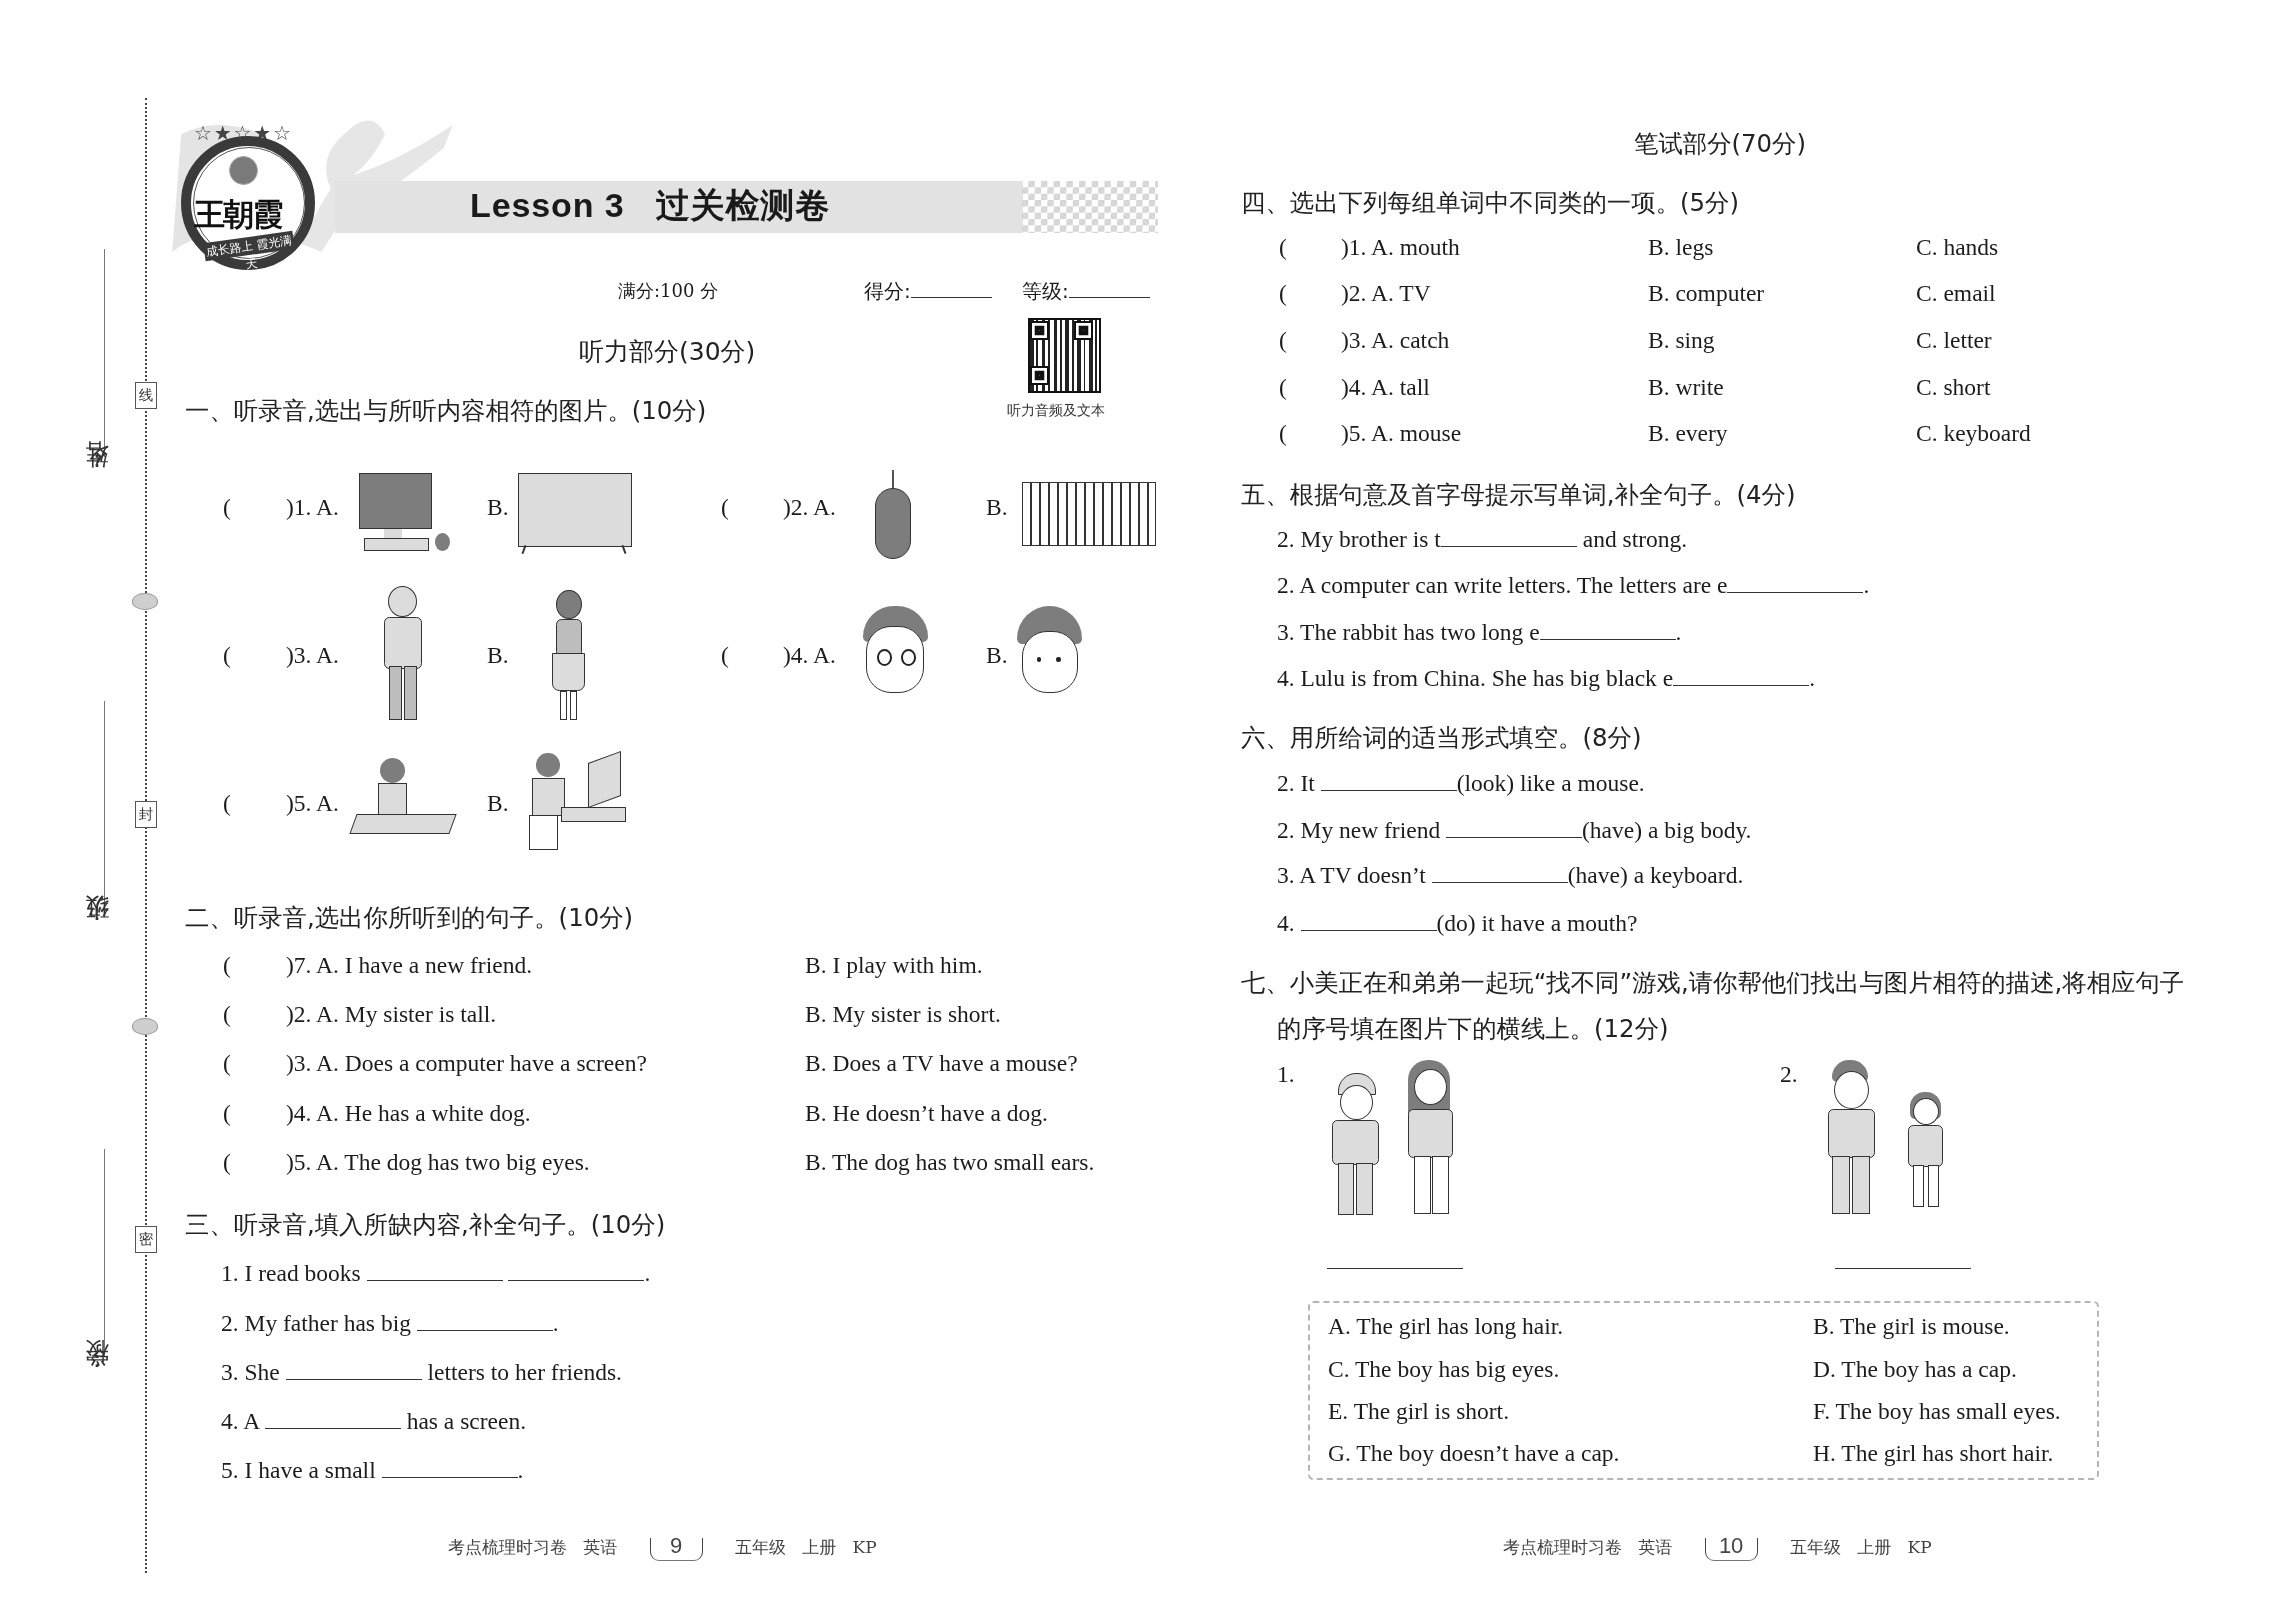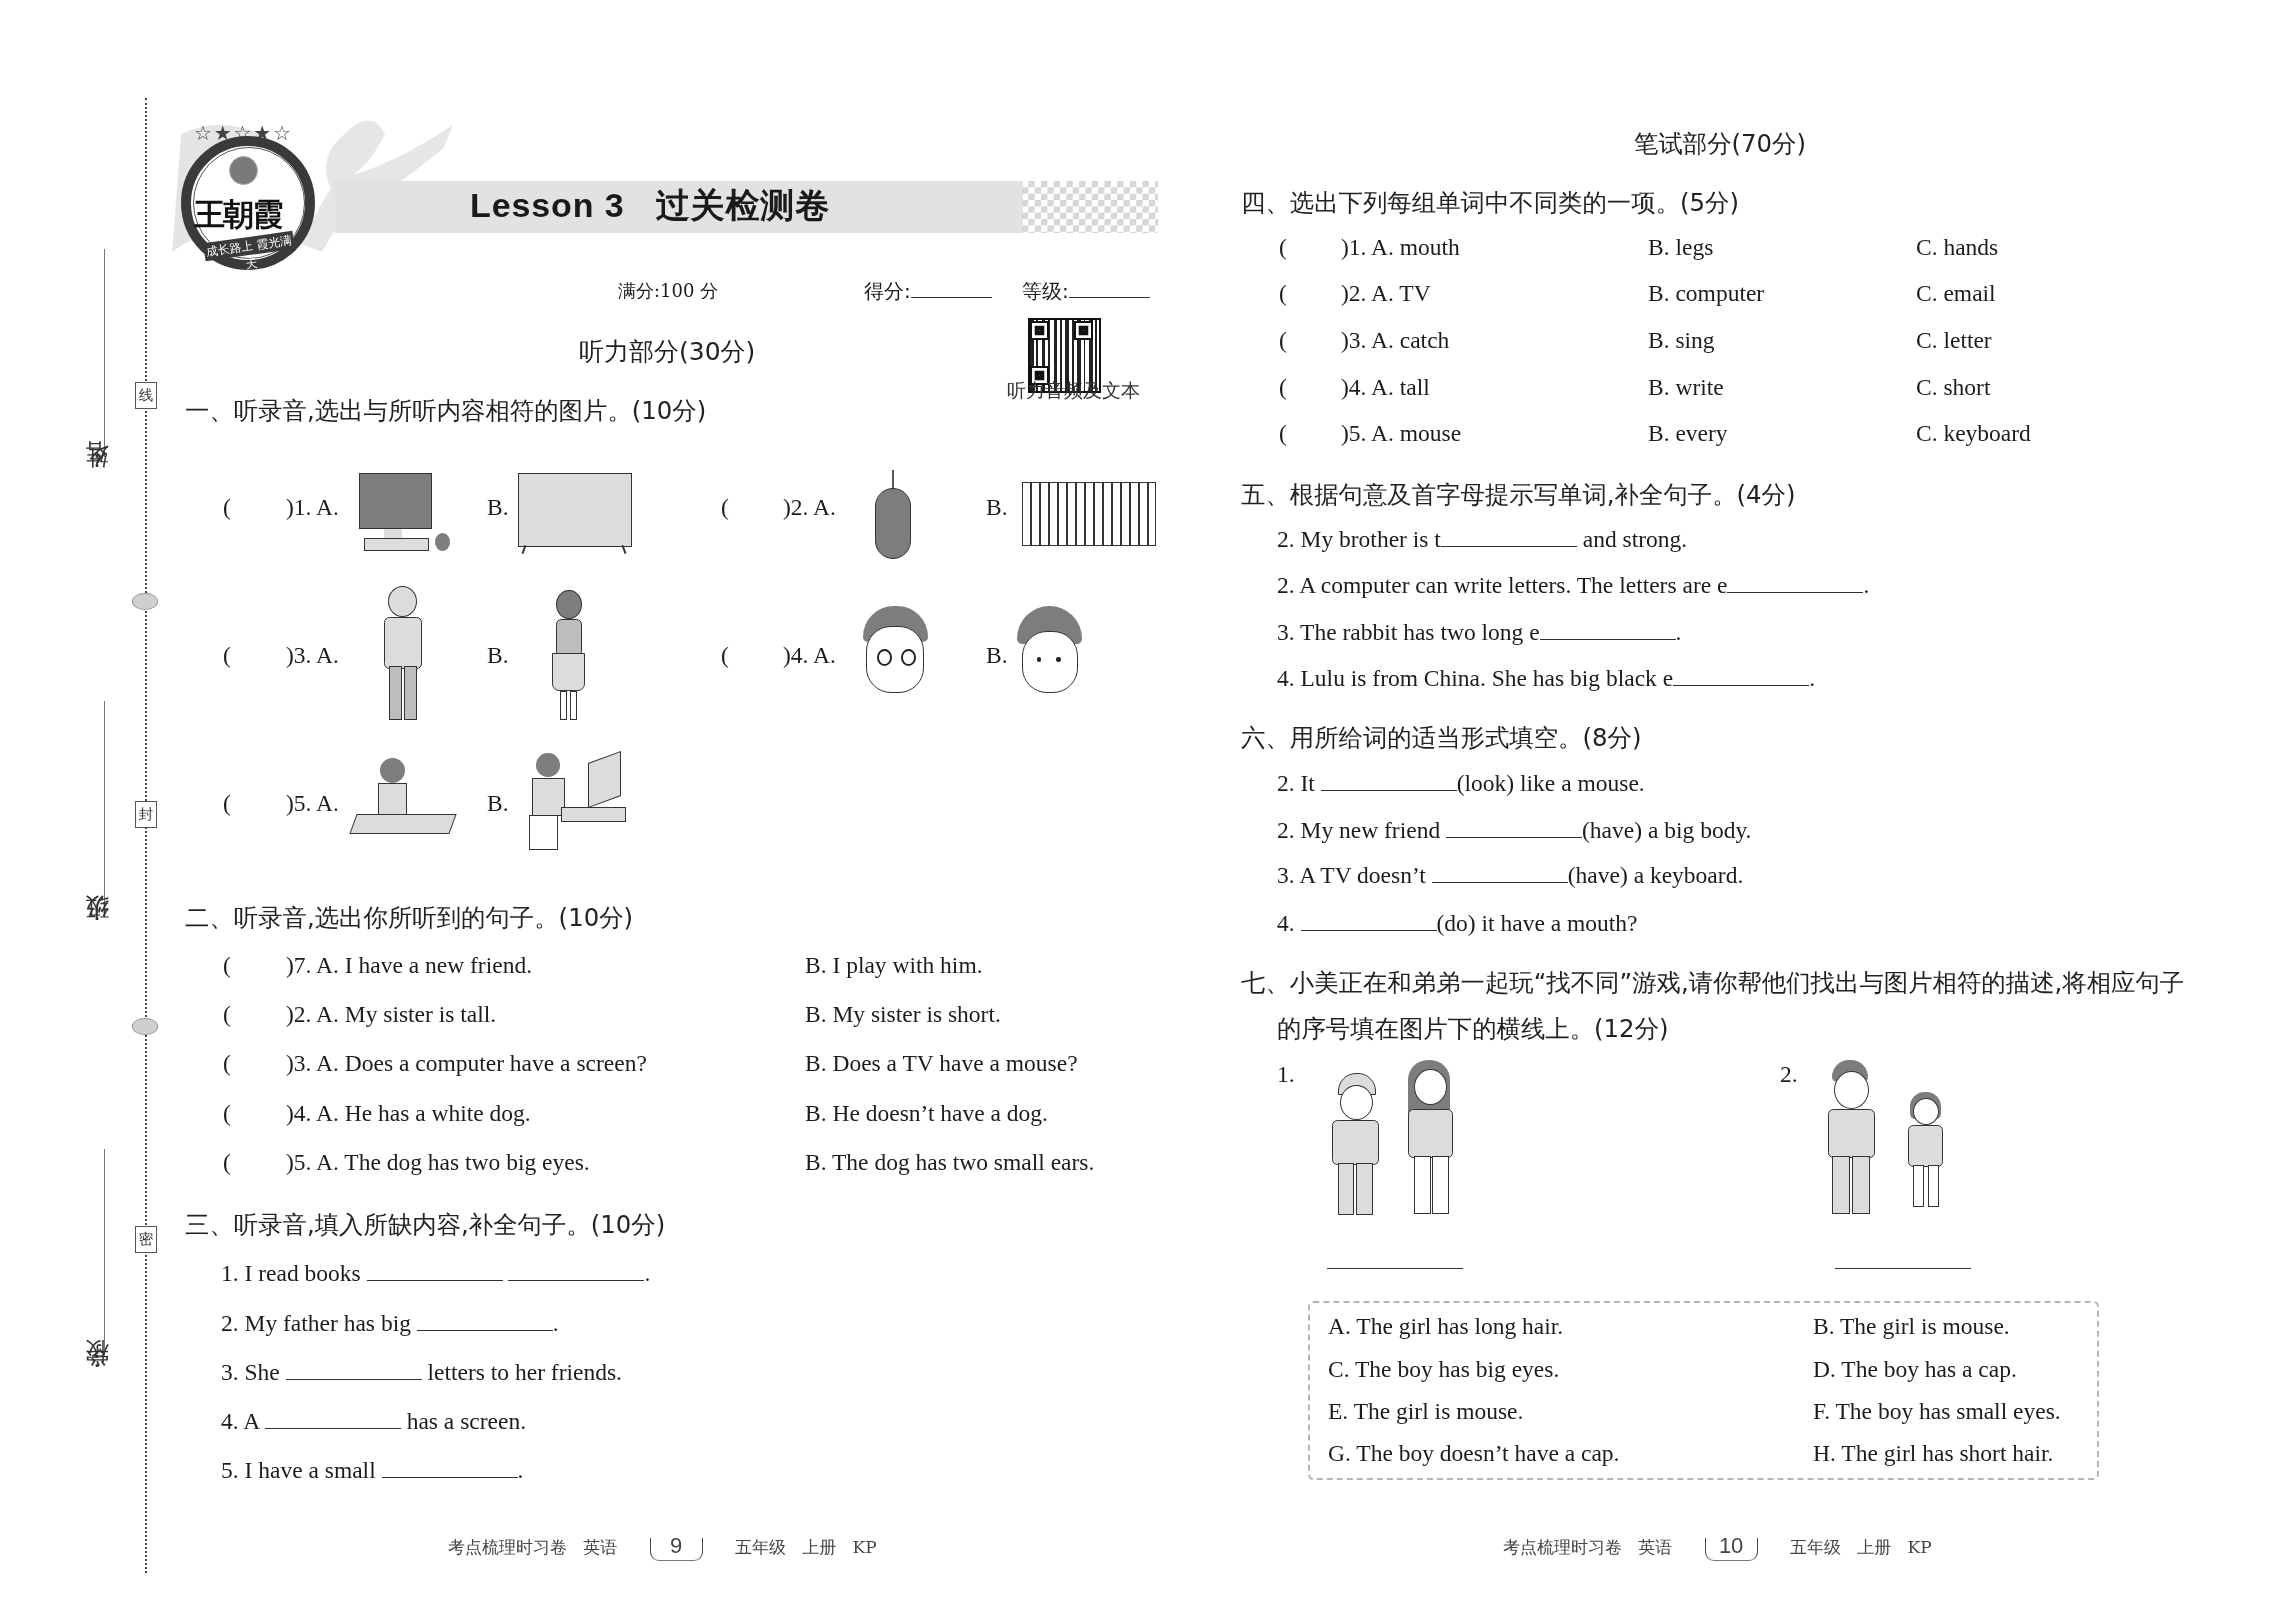--- a/index.html
+++ b/index.html
@@ -98,21 +98,21 @@
 <div class="abs" style="left:1022px;top:277px;font-size:20px;font-family:'DejaVu Sans',sans-serif;">
   <span>等级:</span><span class="blank" style="width:81px;"></span>
 </div>
 
 <div class="abs hdr" style="left:579px;top:335px;font-size:25px;">听力部分(30分)</div>
 
 <div class="abs qr"></div>
 <div class="abs qr-corner" style="left:1030px;top:321px;"></div>
 <div class="abs qr-corner" style="left:1074px;top:321px;"></div>
 <div class="abs qr-corner" style="left:1030px;top:366px;"></div>
-<div class="abs" style="left:1007px;top:378px;font-size:19px;font-family:'DejaVu Serif',serif;color:#333;">听力音频及文本</div>
+<div class="abs" style="left:1007px;top:402px;font-size:14px;font-family:'DejaVu Serif',serif;color:#333;">听力音频及文本</div>
 
 <div class="abs hdr" style="left:185px;top:395px;">一、听录音,选出与所听内容相符的图片。(10分)</div>
 
 <div class="abs q" style="left:223px;top:494px;">(</div>
 <div class="abs q" style="left:286px;top:494px;">)1. A.</div>
 <div class="abs" style="left:355px;top:473px;width:109px;height:81px;">
   <div class="img g1 outline" style="left:3.6px;top:0;width:71px;height:54px;"></div>
   <div class="img g3" style="left:29px;top:56px;width:18px;height:9px;"></div>
   <div class="img g3 outline" style="left:9px;top:65px;width:63px;height:11px;"></div>
   <div class="img g1" style="left:80px;top:60px;width:14.5px;height:18px;border-radius:50%;"></div>
@@ -333,21 +333,21 @@
   <div class="img outline" style="left:90px;top:107px;width:9px;height:40px;background:#fff;"></div>
   <div class="img outline" style="left:105px;top:107px;width:9px;height:40px;background:#fff;"></div>
 </div>
 <div class="abs" style="left:1835px;top:1268px;width:136px;border-bottom:1.4px solid #333;"></div>
 
 <div class="abs optbox"></div>
 <div class="abs q" style="left:1328px;top:1313px;">A. The girl has long hair.</div>
 <div class="abs q" style="left:1813px;top:1313px;">B. The girl is mouse.</div>
 <div class="abs q" style="left:1328px;top:1356px;">C. The boy has big eyes.</div>
 <div class="abs q" style="left:1813px;top:1356px;">D. The boy has a cap.</div>
-<div class="abs q" style="left:1328px;top:1398px;">E. The girl is mouse.</div>
+<div class="abs q" style="left:1328px;top:1398px;">E. The girl is short.</div>
 <div class="abs q" style="left:1813px;top:1398px;">F. The boy has small eyes.</div>
 <div class="abs q" style="left:1328px;top:1440px;">G. The boy doesn’t have a cap.</div>
 <div class="abs q" style="left:1813px;top:1440px;">H. The girl has short hair.</div>
 
 <div class="abs footer" style="left:1503px;top:1536px;">
   <span>考点梳理时习卷</span>&nbsp;&nbsp;
   <span>英语</span>
   <span class="pagenum">10</span>
   <span>五年级</span>&nbsp;&nbsp;
   <span>上册</span>&nbsp;&nbsp;

